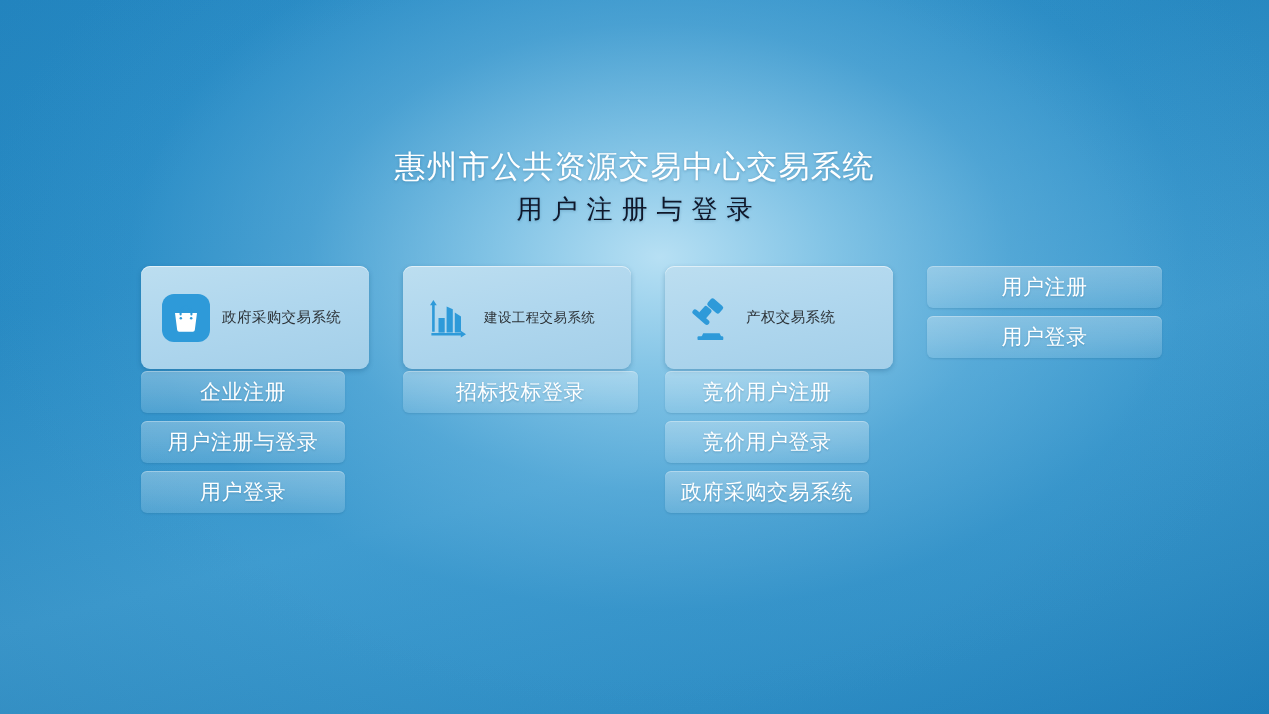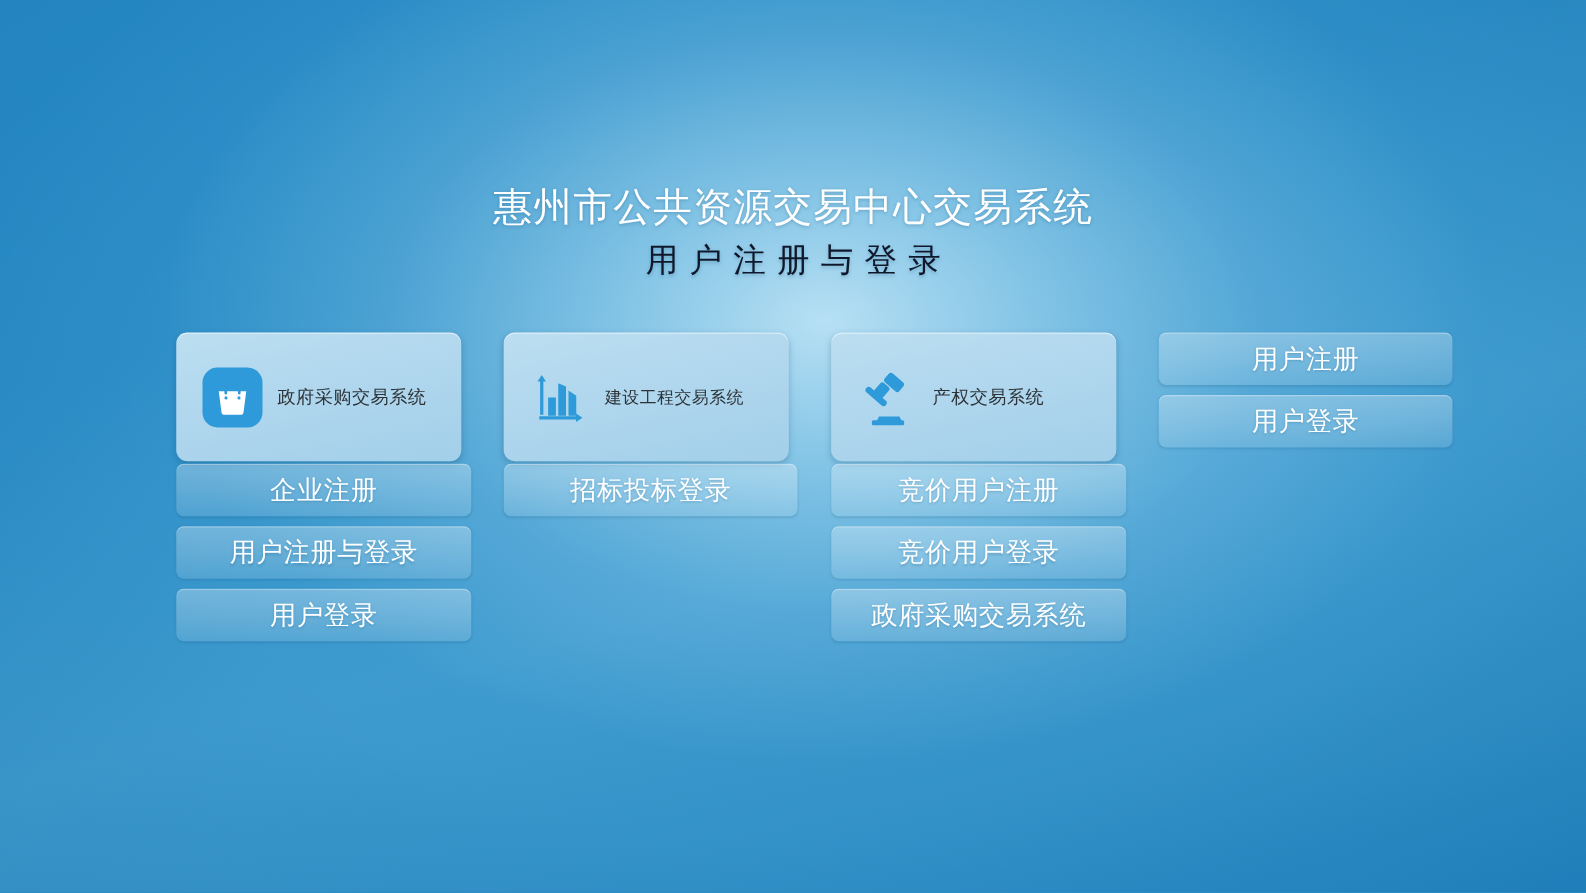--- a/index.html
+++ b/index.html
@@ -110,21 +110,21 @@
     margin-left: 11px;
     font-size: 14.5px;
     color: #2d3338;
     letter-spacing: 0.4px;
     white-space: nowrap;
   }
   .col-2 .sys-label, .col-4 .sys-label { font-size: 13.5px; }
 
   
   .btn {
-    width: 236px;
+    width: 204px;
     height: 42px;
     margin-bottom: 8px;
     border-radius: 6px;
     background: linear-gradient(180deg,
         rgba(255,255,255,0.30) 0%,
         rgba(255,255,255,0.22) 52%,
         rgba(255,255,255,0.13) 100%);
     box-shadow: inset 0 1px 0 rgba(255,255,255,0.30),
                 0 1px 2px rgba(15,75,115,0.18);
     display: flex;

